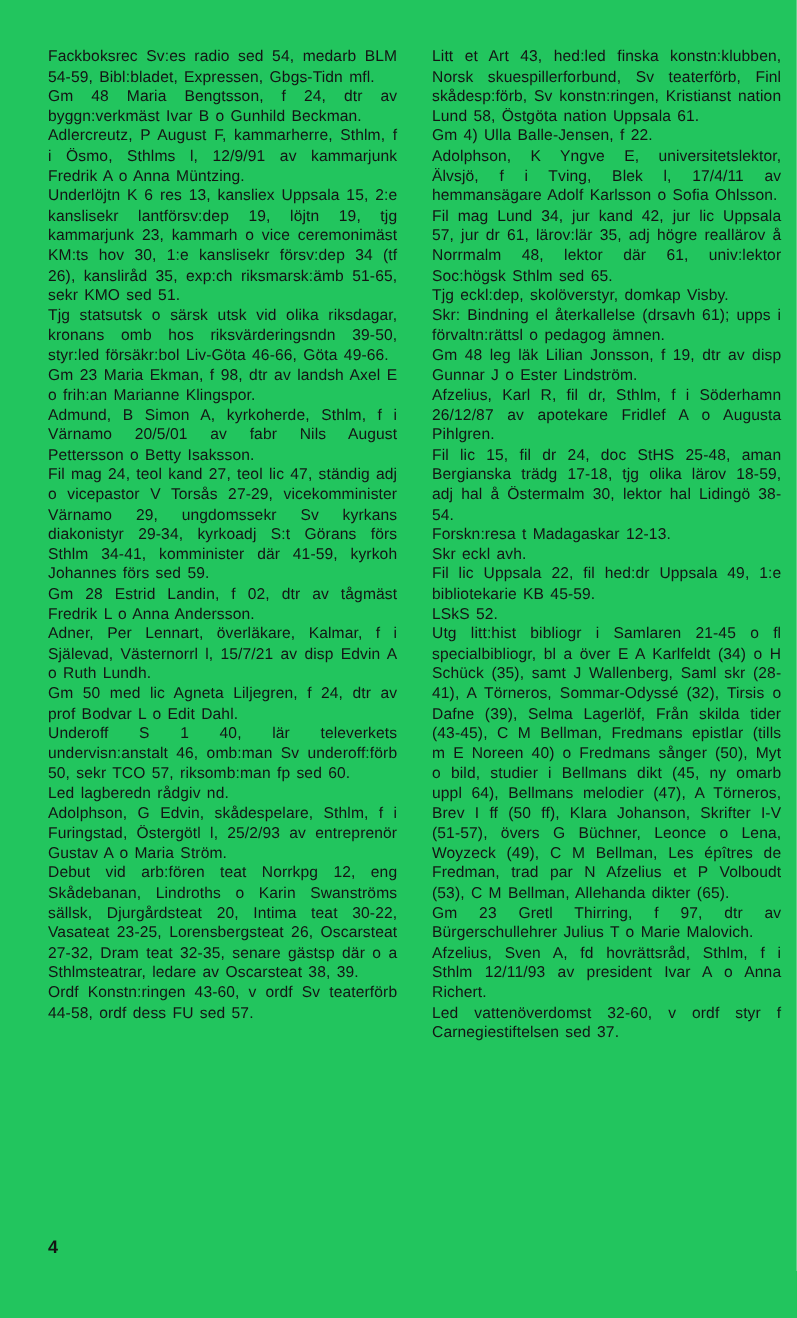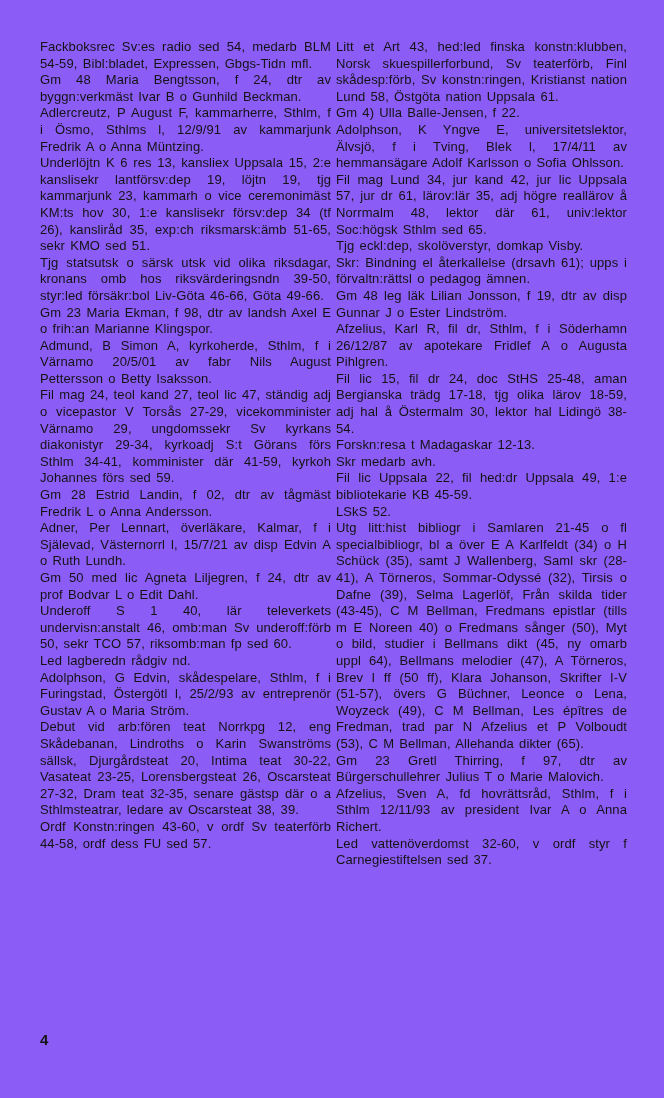--- a/index.html
+++ b/index.html
@@ -1,36 +1,36 @@
 <!DOCTYPE html>
 <html><head>
 <meta charset="utf-8">
 <style>
   html, body { margin: 0; padding: 0; background: #e8e8e6; }
   .page {
     position: relative;
     width: 664px;
     height: 1098px;
-    background: #8b5cf6;
+    background: #22c55e;
     overflow: hidden;
     font-family: "Liberation Sans", sans-serif;
     color: #141414;
   }
   .col {
     position: absolute;
     top: 39px;
     width: 291px;
     font-size: 13px;
     line-height: 16.6px;
     text-align: justify;
     letter-spacing: 0.1px;
     word-spacing: 1.5px;
   }
   .col-left  { left: 40px; }
-  .col-right { left: 336px; }
+  .col-right { left: 360px; }
   .para { margin: 0; padding: 0; }
   .run { white-space: pre-wrap; }
   .bold { font-weight: 400; }
   .page-number {
     position: absolute;
     left: 40px;
     top: 1031px;
     font-size: 15px;
     font-weight: 700;
     color: #141414;
@@ -62,21 +62,21 @@
       <p class="para"><span class="run">Litt et Art 43, hed:led finska konstn:klubben, Norsk skuespillerforbund, Sv teaterförb, Finl skådesp:förb, Sv konstn:ringen, Kristianst nation Lund 58, Östgöta nation Uppsala 61.</span></p>
       <p class="para"><span class="run">Gm 4) Ulla Balle-Jensen, f 22.</span></p>
       <p class="para"><span class="run bold">Adolphson,</span><span class="run"> K </span><span class="run bold">Yngve</span><span class="run"> E, universitetslektor, Älvsjö, f i Tving, Blek l, 17/4/11 av hemmansägare Adolf Karlsson o Sofia Ohlsson.</span></p>
       <p class="para"><span class="run">Fil mag Lund 34, jur kand 42, jur lic Uppsala 57, jur dr 61, lärov:lär 35, adj högre reallärov å Norrmalm 48, lektor där 61, univ:lektor Soc:högsk Sthlm sed 65.</span></p>
       <p class="para"><span class="run">Tjg eckl:dep, skolöverstyr, domkap Visby.</span></p>
       <p class="para"><span class="run">Skr: Bindning el återkallelse (drsavh 61); upps i förvaltn:rättsl o pedagog ämnen.</span></p>
       <p class="para"><span class="run">Gm 48 leg läk Lilian Jonsson, f 19, dtr av disp Gunnar J o Ester Lindström.</span></p>
       <p class="para"><span class="run bold">Afzelius, Karl</span><span class="run"> R, fil dr, Sthlm, f i Söderhamn 26/12/87 av apotekare Fridlef A o Augusta Pihlgren.</span></p>
       <p class="para"><span class="run">Fil lic 15, fil dr 24, doc StHS 25-48, aman Bergianska trädg 17-18, tjg olika lärov 18-59, adj hal å Östermalm 30, lektor hal Lidingö 38-54.</span></p>
       <p class="para"><span class="run">Forskn:resa t Madagaskar 12-13.</span></p>
-      <p class="para"><span class="run">Skr medarb avh.</span></p>
+      <p class="para"><span class="run">Skr eckl avh.</span></p>
       <p class="para"><span class="run">Fil lic Uppsala 22, fil hed:dr Uppsala 49, 1:e bibliotekarie KB 45-59.</span></p>
       <p class="para"><span class="run">LSkS 52.</span></p>
       <p class="para"><span class="run">Utg litt:hist bibliogr i Samlaren 21-45 o fl specialbibliogr, bl a över E A Karlfeldt (34) o H Schück (35), samt J Wallenberg, Saml skr (28-41), A Törneros, Sommar-Odyssé (32), Tirsis o Dafne (39), Selma Lagerlöf, Från skilda tider (43-45), C M Bellman, Fredmans epistlar (tills m E Noreen 40) o Fredmans sånger (50), Myt o bild, studier i Bellmans dikt (45, ny omarb uppl 64), Bellmans melodier (47), A Törneros, Brev I ff (50 ff), Klara Johanson, Skrifter I-V (51-57), övers G Büchner, Leonce o Lena, Woyzeck (49), C M Bellman, Les épîtres de Fredman, trad par N Afzelius et P Volboudt (53), C M Bellman, Allehanda dikter (65).</span></p>
       <p class="para"><span class="run">Gm 23 Gretl Thirring, f 97, dtr av Bürgerschullehrer Julius T o Marie Malovich.</span></p>
       <p class="para"><span class="run bold">Afzelius, Sven</span><span class="run"> A, fd hovrättsråd, Sthlm, f i Sthlm 12/11/93 av president Ivar A o Anna Richert.</span></p>
       <p class="para"><span class="run">Led vattenöverdomst 32-60, v ordf styr f Carnegiestiftelsen sed 37.</span></p>
     </div>
   <div class="page-number">4</div>
 </div>
 

